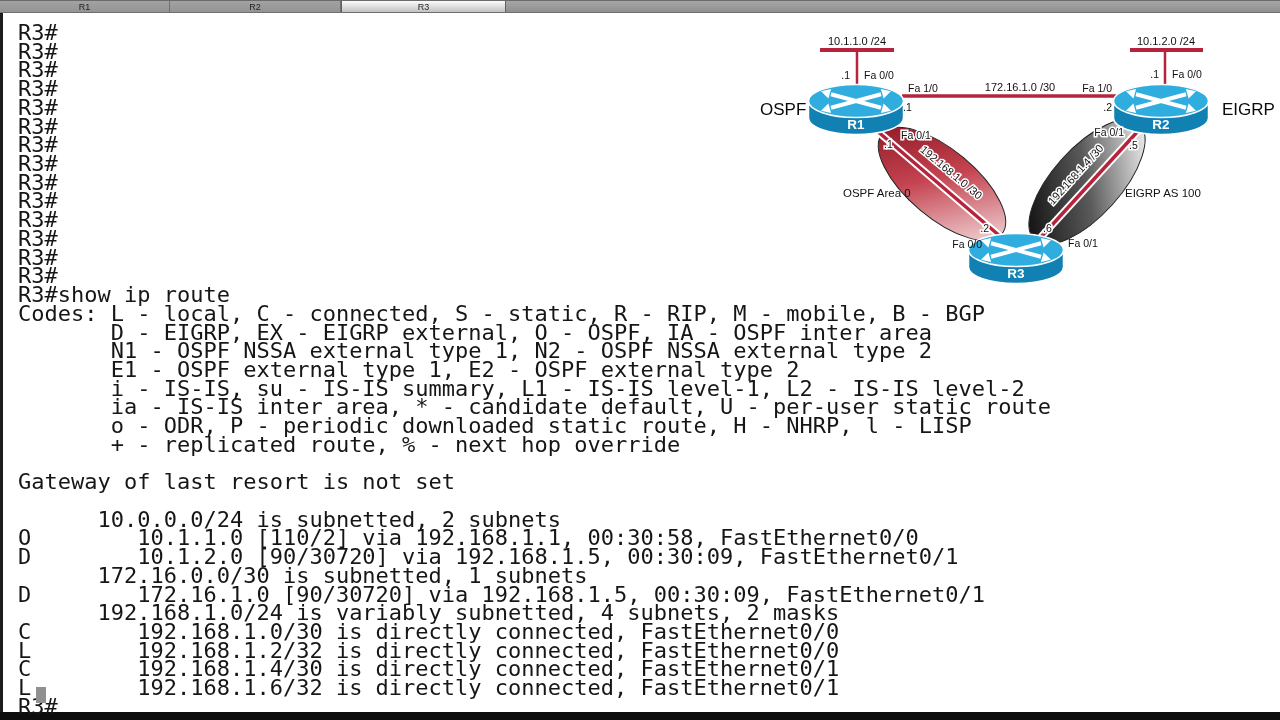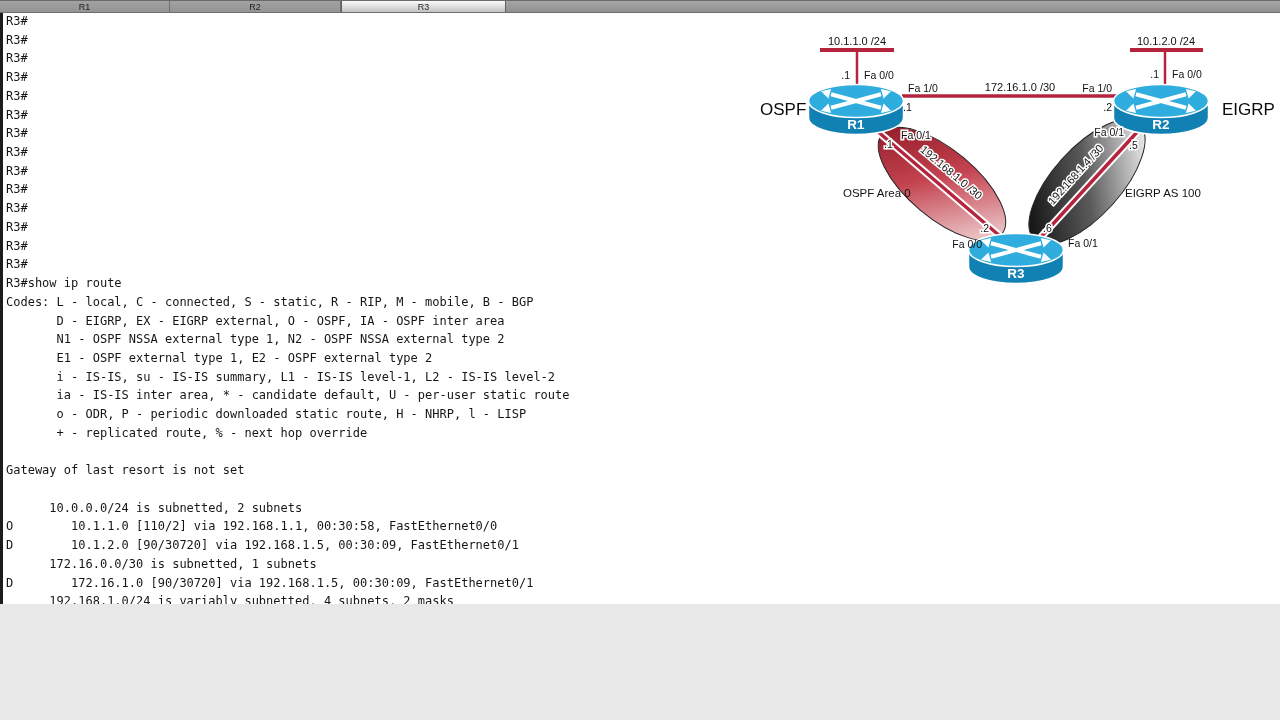--- a/index.html
+++ b/index.html
@@ -1,38 +1,38 @@
 <!DOCTYPE html>
 <html><head>
 <meta charset="utf-8">
 <style>
   html,body{margin:0;padding:0;background:#e8e8e8;}
-  .stage{position:relative;width:1280px;height:604px;background:#ffffff;overflow:hidden;
+  .stage{position:relative;width:1280px;height:720px;background:#ffffff;overflow:hidden;
          font-family:"Liberation Sans",sans-serif;}
 
   
   .tabbar{position:absolute;left:0;top:0;width:1280px;height:13px;
           background:linear-gradient(#a6a6a6,#8f8f8f);
           border-top:1px solid #6a6a6a;border-bottom:1px solid #6e6e6e;
           box-sizing:border-box;display:flex;}
   .tab{height:100%;box-sizing:border-box;display:flex;align-items:center;justify-content:center;
        font-size:9px;color:#1f1f1f;border-right:1px solid #707070;
        background:linear-gradient(#a2a2a2,#949494);cursor:default;}
   .tab.selected{background:linear-gradient(#fbfbfb,#c2c2c2);
        border-left:1px solid #5f5f5f;border-right:1px solid #5f5f5f;}
   .tab-fill{flex:1;}
 
   
   .left-border{position:absolute;left:0;top:13px;width:3px;height:699px;background:#1c1c1c;}
   .bottom-border{position:absolute;left:0;top:712px;width:1280px;height:8px;background:#0d0d0d;}
 
   
   .terminal{position:absolute;left:6px;top:12px;width:900px;
-            font-family:"DejaVu Sans Mono",monospace;font-size:12px;line-height:18.72px;
-            color:#161616;white-space:pre;margin:0;}
+            font-family:"DejaVu Sans Mono",monospace;font-size:22px;line-height:18.72px;
+            color:#161616;white-space:pre;margin:12px;}
   .cursor{position:absolute;left:36px;top:687px;width:10px;height:16px;background:#909090;}
 
   
   .diagram{position:absolute;left:740px;top:0;width:540px;height:300px;}
   .dg-small{font-size:10.5px;fill:#111;}
   .dg-subnet{font-size:11px;fill:#111;}
   .dg-area{font-size:11.5px;fill:#111;}
   .dg-proto{font-size:17px;fill:#0a0a0a;}
   .dg-rname{font-size:13.5px;font-weight:bold;fill:#ffffff;}
   .halo{paint-order:stroke;stroke:#ffffff;stroke-width:3px;}

